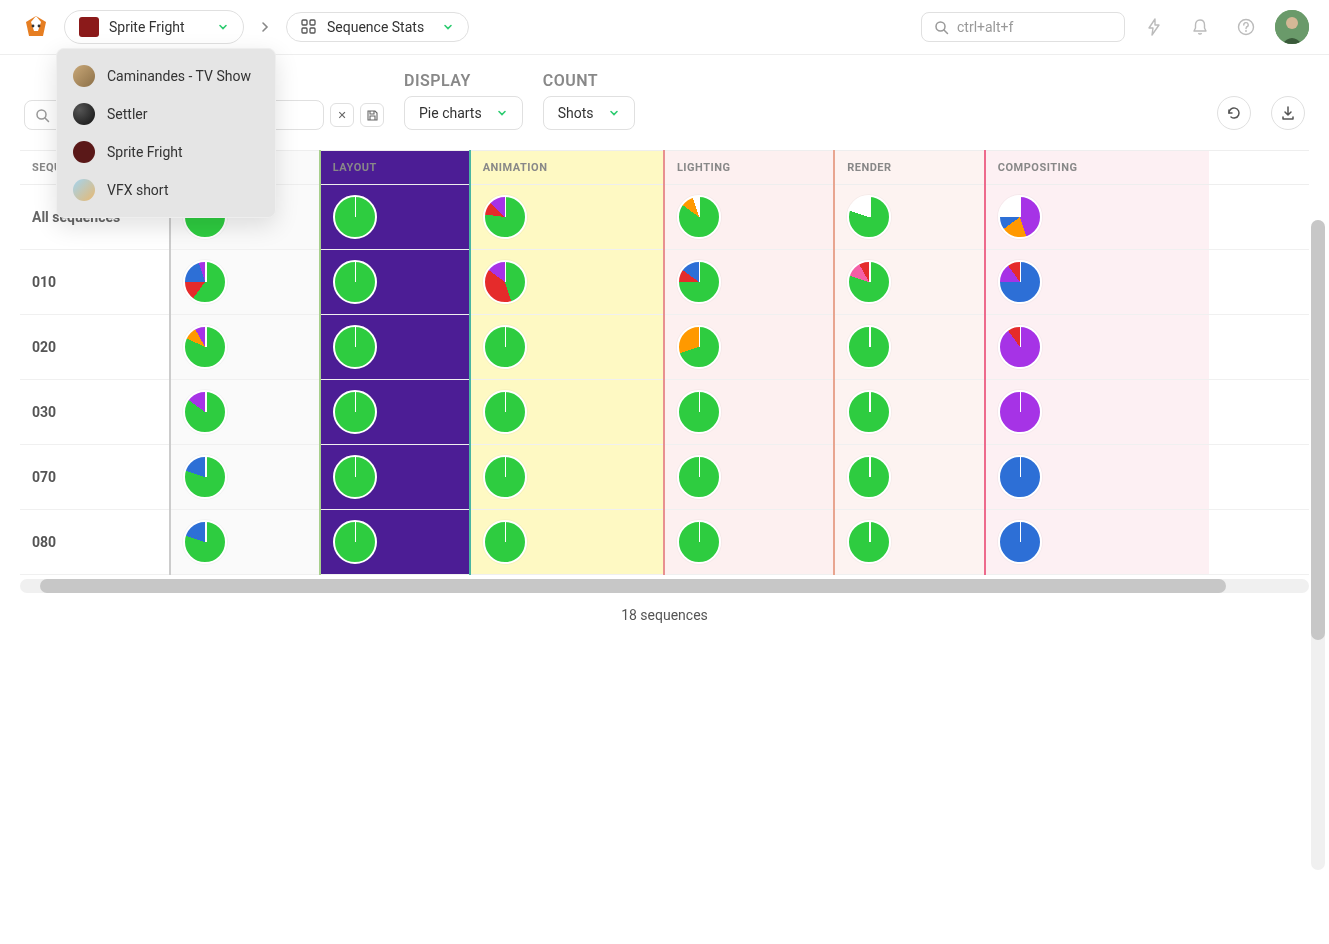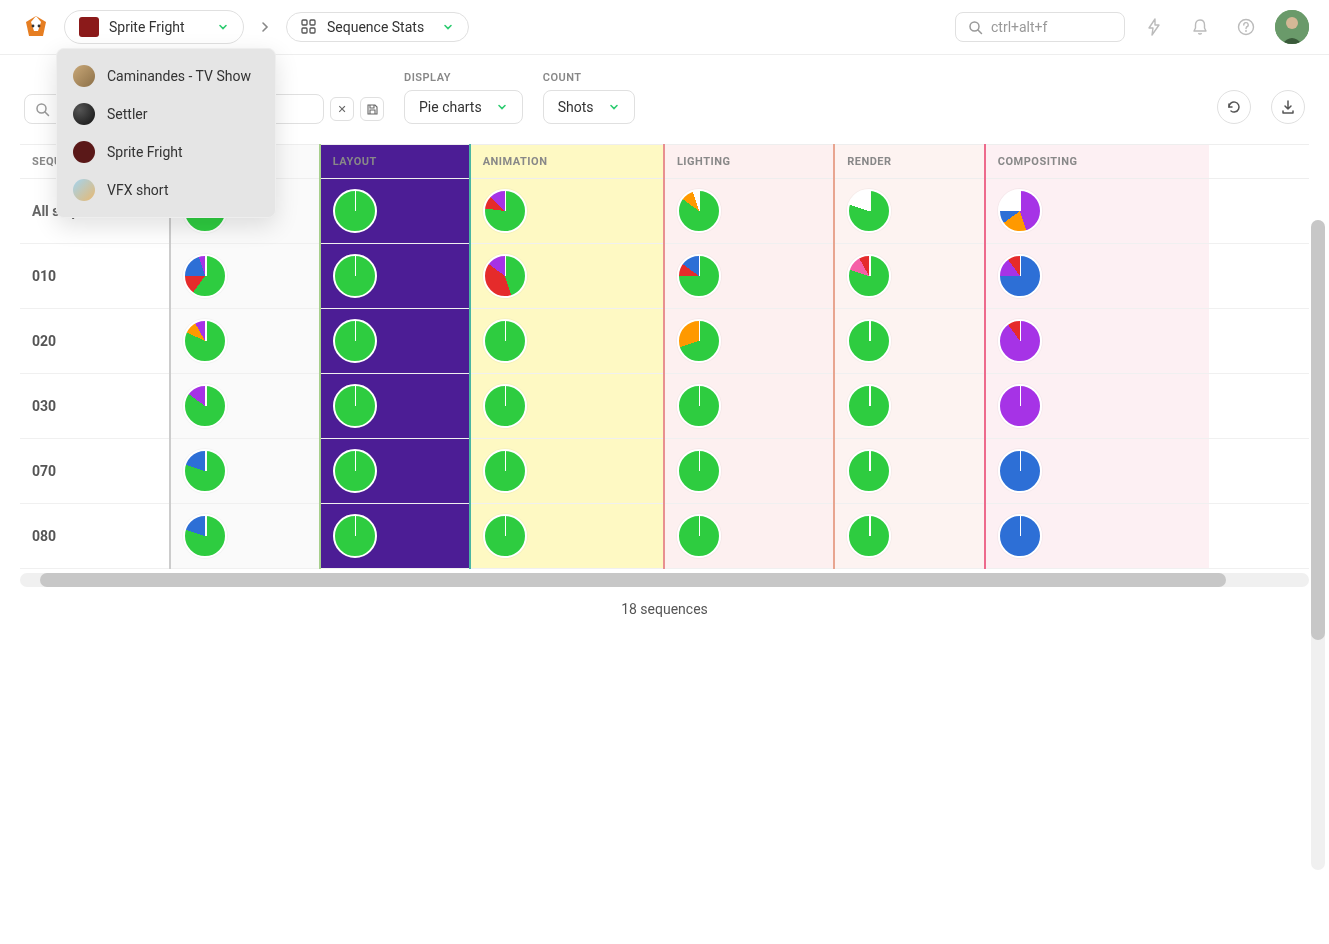--- a/index.html
+++ b/index.html
@@ -8,37 +8,37 @@
   
   .header { display: flex; align-items: center; padding: 10px 20px; border-bottom: 1px solid #eee; gap: 12px; position: relative; }
   .logo { width: 32px; height: 32px; display:flex; align-items:center; justify-content:center; }
   .project-select { display:flex; align-items:center; gap:10px; border:1px solid #e0e0e0; border-radius:20px; padding:6px 14px; cursor:pointer; min-width:180px; position:relative; }
   .project-select .thumb { width:20px; height:20px; border-radius:3px; background:#8b1a1a; }
   .project-select .chev { margin-left:auto; color:#2ecc71; }
   .breadcrumb-chevron { color:#888; padding:0 2px; }
   .page-select { display:flex; align-items:center; gap:10px; border:1px solid #e0e0e0; border-radius:20px; padding:6px 14px; cursor:pointer; }
   .page-select .chev { margin-left:8px; color:#2ecc71; }
   .spacer { flex:1; }
-  .search { display:flex; align-items:center; gap:8px; border:1px solid #e0e0e0; border-radius:8px; padding:6px 12px; width:170px; color:#999; }
+  .search { display:flex; align-items:center; gap:8px; border:1px solid #e0e0e0; border-radius:8px; padding:6px 12px; width:204px; color:#999; }
   .icon-btn { width:34px; height:34px; display:flex; align-items:center; justify-content:center; color:#aaa; border-radius:50%; cursor:pointer; }
   .avatar { width:34px; height:34px; border-radius:50%; background: linear-gradient(135deg,#7ab77a,#5a8a5a); display:flex; align-items:center; justify-content:center; overflow:hidden; }
   
   
   .dropdown { position:absolute; top:48px; left:56px; background:#e5e5e5; border:1px solid #eee; border-radius:8px; box-shadow: 0 8px 24px rgba(0,0,0,0.12); width:220px; padding:8px 0; z-index:100; }
   .dropdown-item { display:flex; align-items:center; gap:12px; padding:8px 16px; cursor:pointer; }
   .dropdown-item .thumb { width:22px; height:22px; border-radius:50%; }
   .thumb-caminandes { background: linear-gradient(135deg,#c9a878,#8b6f47); }
   .thumb-settler { background: radial-gradient(circle at 30% 30%, #555, #111); }
   .thumb-sprite { background: #5a1818; }
   .thumb-vfx { background: linear-gradient(135deg,#a3d4f0,#e8b870); }
   
   
   .filter-bar { display:flex; align-items:flex-end; gap:20px; padding:16px 24px 20px; }
   .filter-group { display:flex; flex-direction:column; gap:6px; }
-  .filter-label { font-size:11px; font-weight:600; color:#888; letter-spacing:0.5px; }
+  .filter-label { font-size:16px; font-weight:600; color:#888; letter-spacing:0.5px; }
   .filter-control { display:flex; align-items:center; gap:8px; border:1px solid #e0e0e0; border-radius:8px; padding:8px 14px; cursor:pointer; }
   .filter-control .chev { color:#2ecc71; margin-left:6px; }
   .search-row { display:flex; align-items:center; gap:6px; }
   .search-field { display:flex; align-items:center; border:1px solid #e0e0e0; border-radius:8px; padding:6px 10px; gap:8px; width:300px; }
   .search-field input { border:none; outline:none; flex:1; font-size:14px; }
   .mini-btn { width:24px; height:24px; border:1px solid #e0e0e0; border-radius:6px; display:flex; align-items:center; justify-content:center; font-size:11px; color:#666; cursor:pointer; background:#fff; }
   .round-btn { width:34px; height:34px; border:1px solid #e0e0e0; border-radius:50%; display:flex; align-items:center; justify-content:center; color:#555; cursor:pointer; }
   
   
   .table-wrap { overflow:auto; position:relative; padding: 0 20px; }

